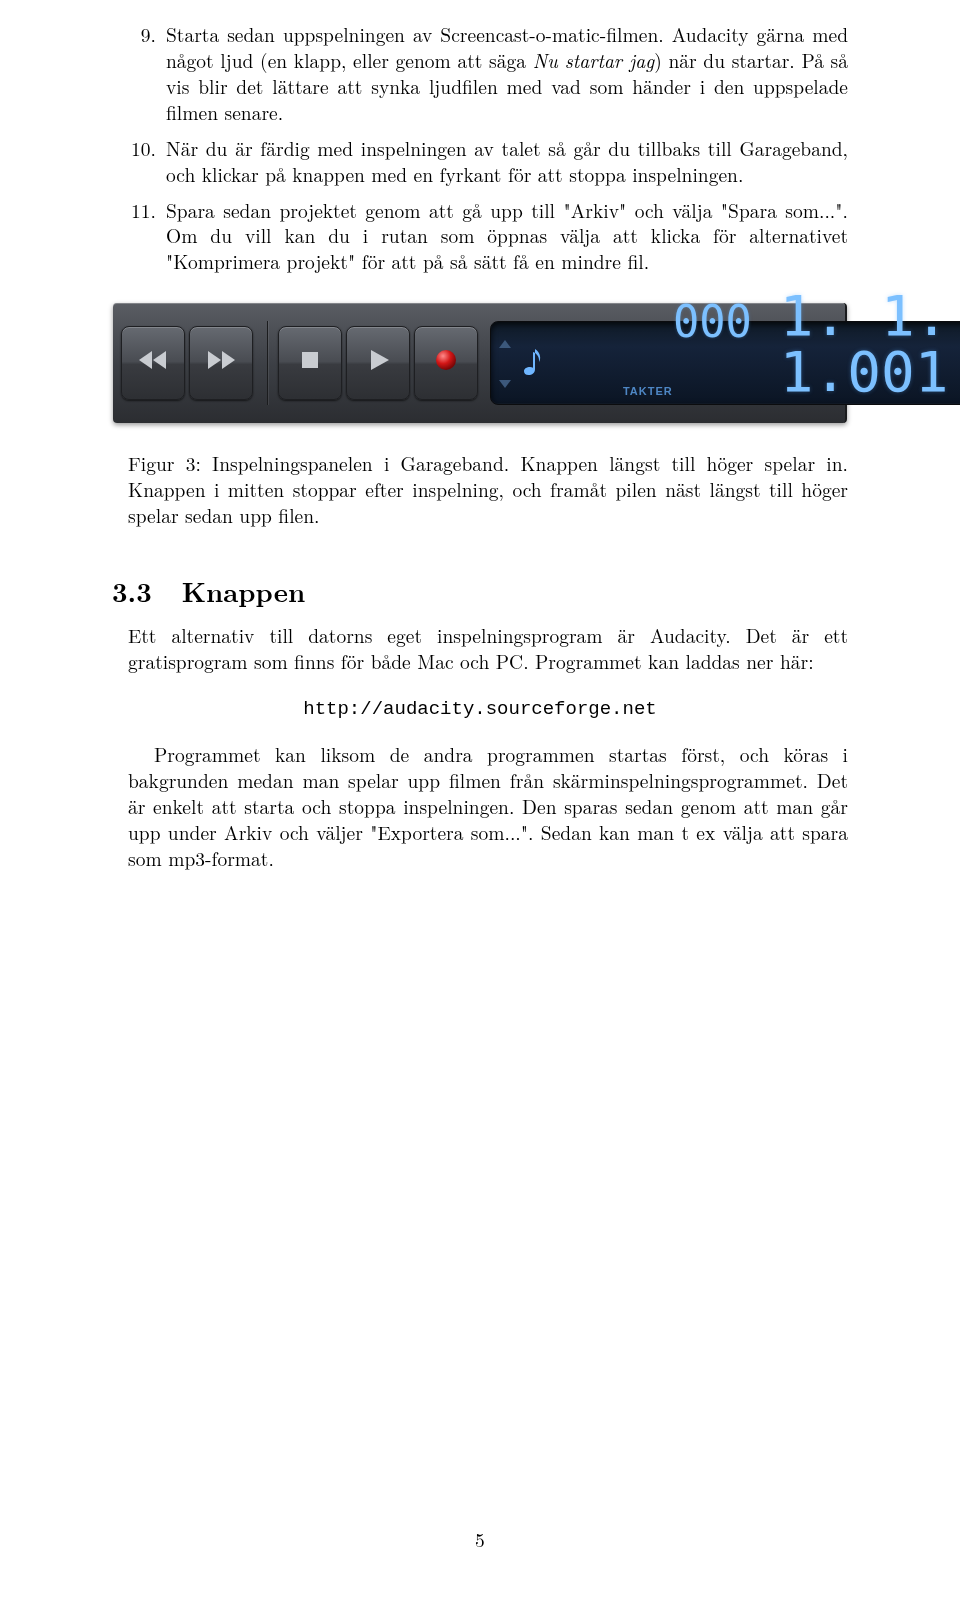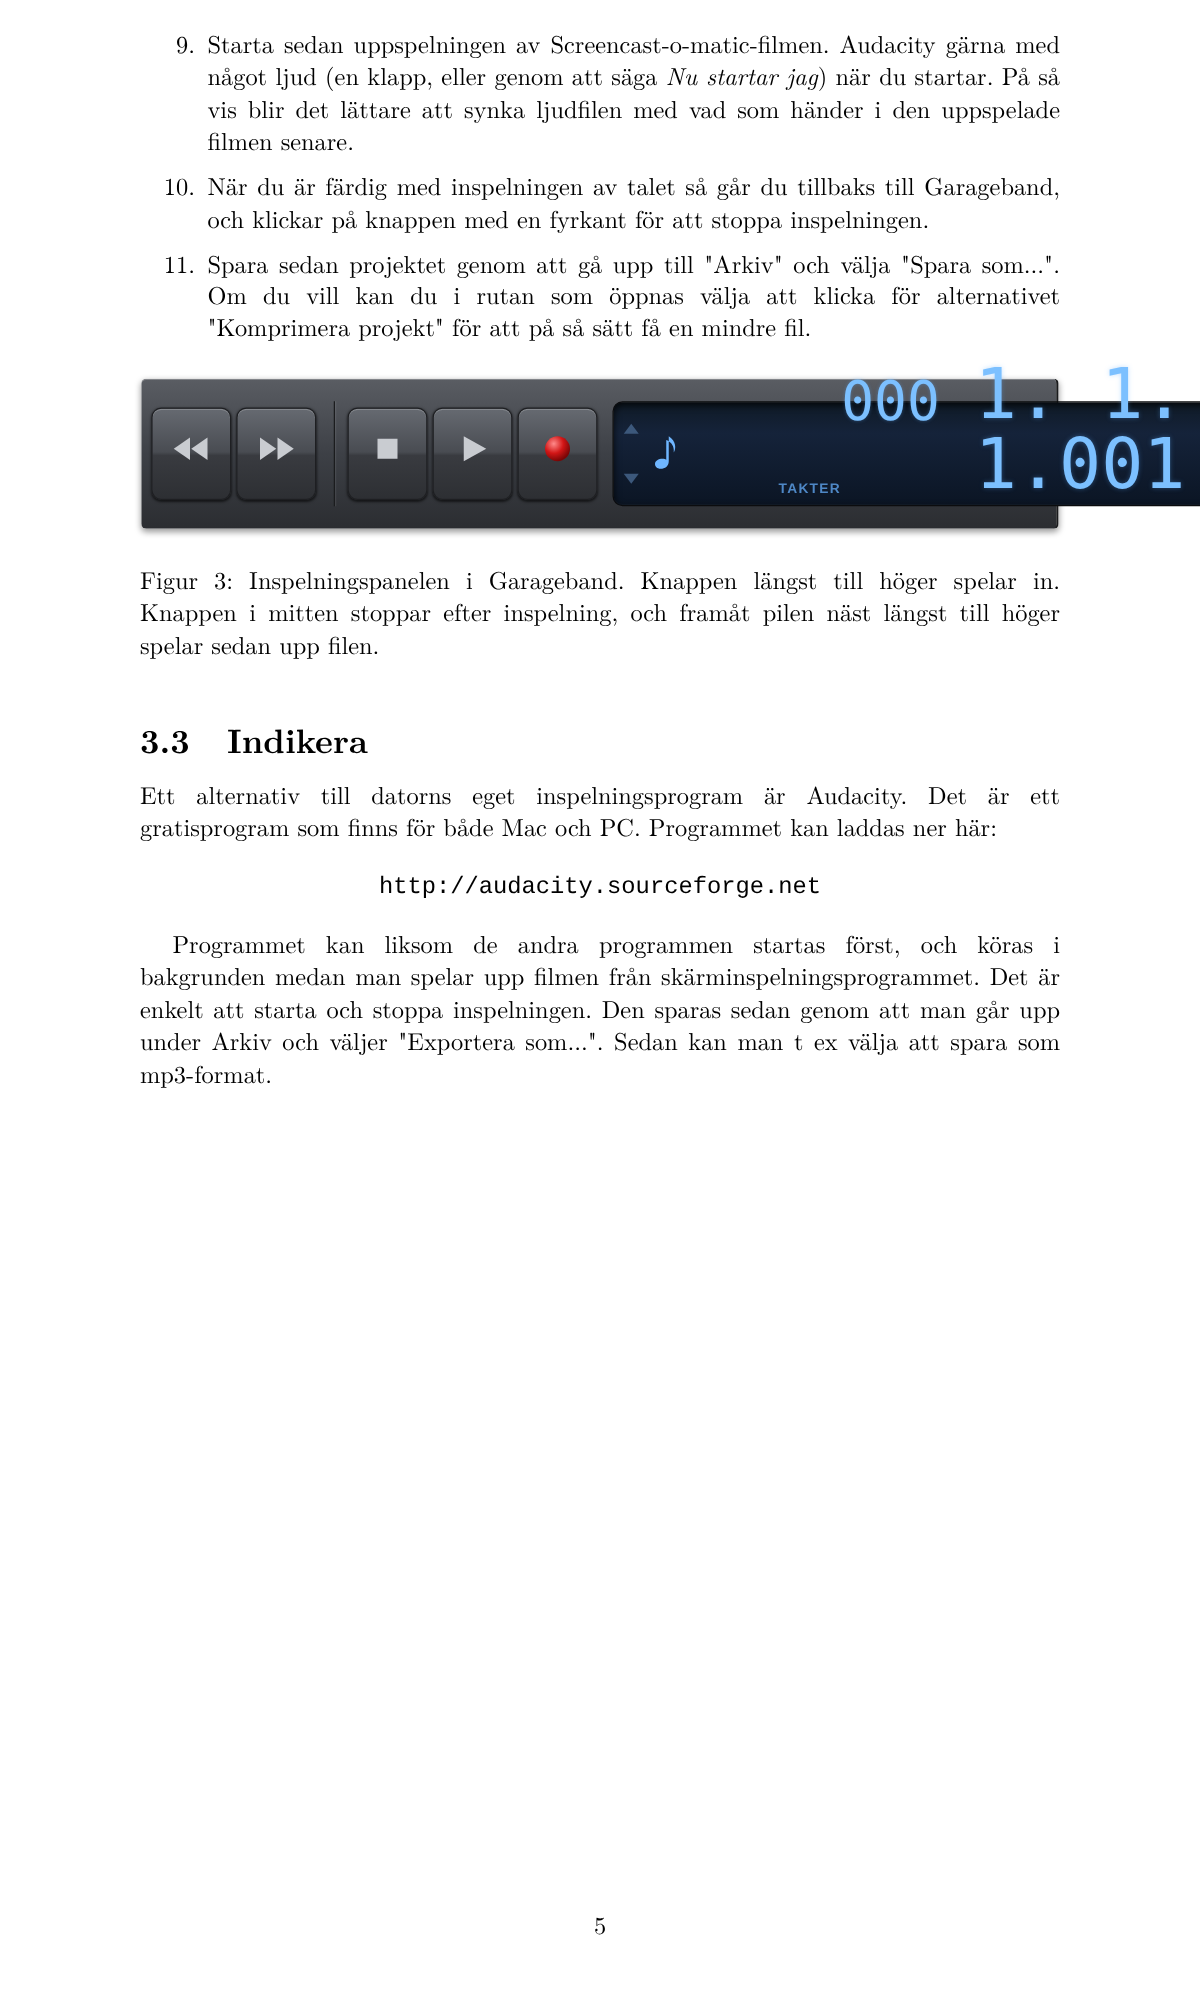--- a/index.html
+++ b/index.html
@@ -155,21 +155,21 @@
     color: #3f6fa0;
     display: flex;
     margin-top: 0;
   }
   .lcd-footer .f1 { width: 92px; text-align: center; }
   .lcd-footer .f2 { width: 104px; text-align: center; }
 
   
   .para {
     text-align: justify;
-    margin: 0 0 22px 0;
+    margin: 0 0 22px 16px;
   }
 
   
   .subsection {
     display: flex;
     align-items: flex-end;
     font-weight: bold;
     font-size: 27px;
     margin: 44px 0 14px 0;
   }
@@ -316,21 +316,21 @@
           </div>
         </div>
       </div>
     </div>
   </div>
 
   <p class="para">Figur 3: Inspelningspanelen i Garageband. Knappen längst till höger spelar in. Knappen i mitten stoppar efter inspelning, och framåt pilen näst längst till höger spelar sedan upp filen.</p>
 
   <div class="subsection">
     <span class="num">3.3</span>
-    <span>Indikera</span>
+    <span>Knappen</span>
   </div>
 
   <p class="para">Ett alternativ till datorns eget inspelningsprogram är Audacity. Det är ett gratisprogram som finns för både Mac och PC. Programmet kan laddas ner här:</p>
 
   <div class="center-url">http://audacity.sourceforge.net</div>
 
   <p class="para indent">Programmet kan liksom de andra programmen startas först, och köras i bakgrunden medan man spelar upp filmen från skärminspelningsprogrammet. Det är enkelt att starta och stoppa inspelningen. Den sparas sedan genom att man går upp under Arkiv och väljer "Exportera som...". Sedan kan man t ex välja att spara som mp3-format.</p>
 
   <div class="pagenum">5</div>
 

